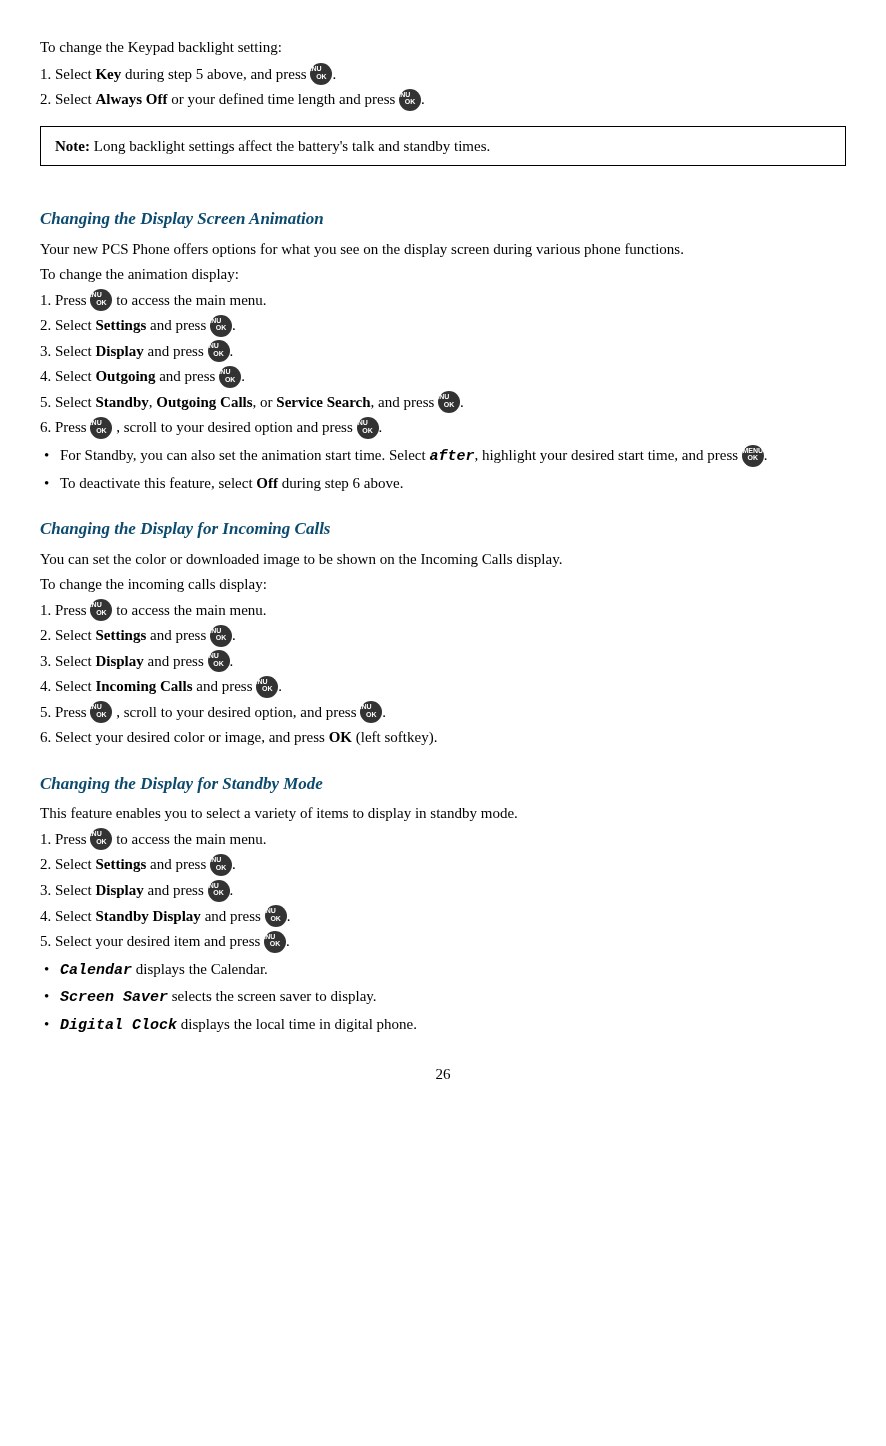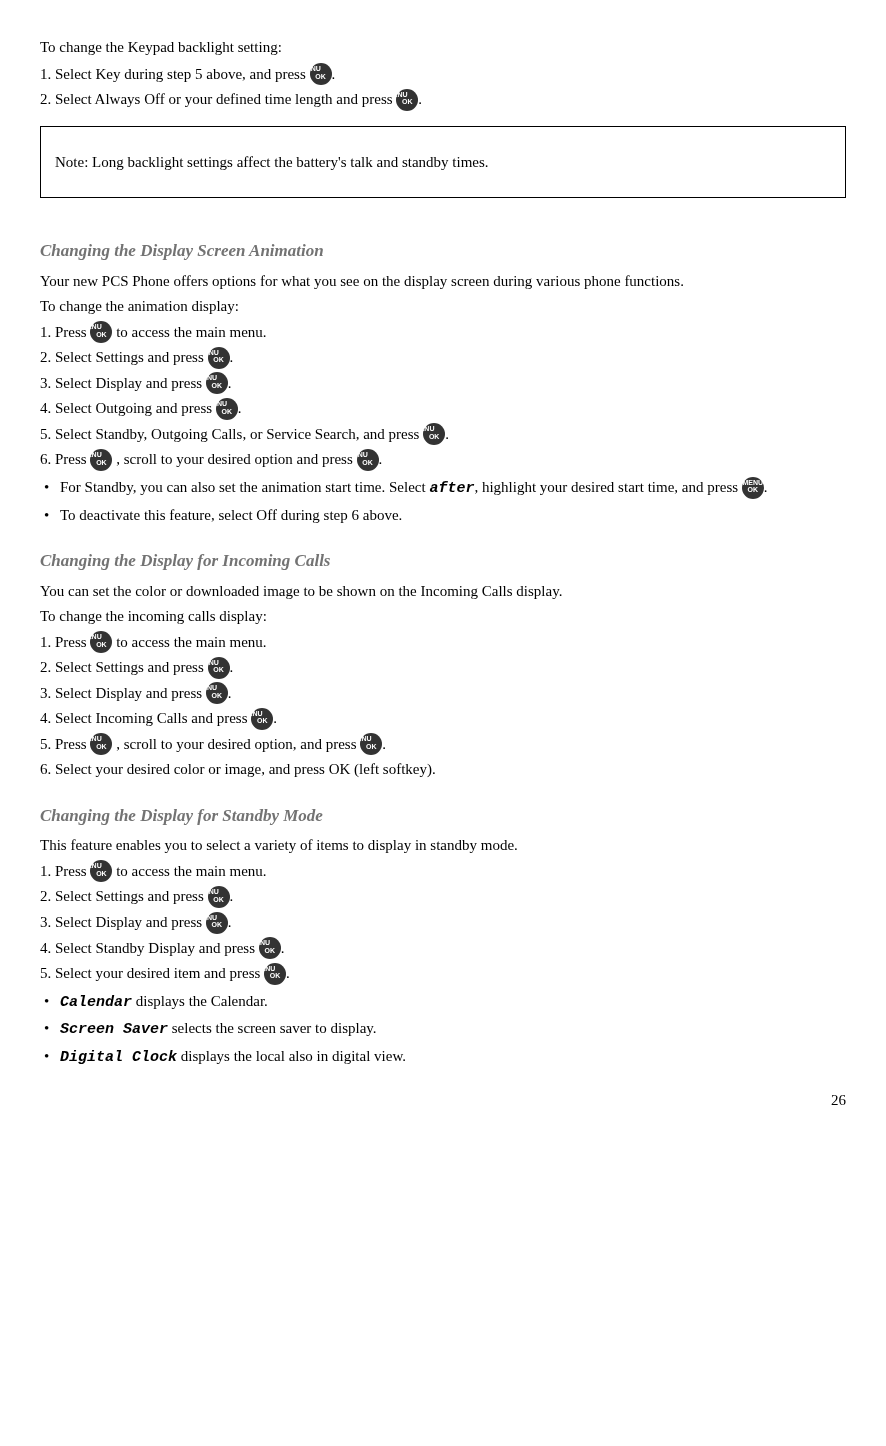--- a/index.html
+++ b/index.html
@@ -36,28 +36,28 @@
     }
 
     .sub-item {
       padding-left: 40px;
       text-indent: 0;
       margin-bottom: 2px;
     }
 
     .note-box {
       border: 1.5px solid #000;
-      padding: 24px 14px;
+      padding: 8px 14px;
       margin: 12px 0 18px 0;
       display: inline-block;
       width: 100%;
     }
 
     .section-heading {
-      color: #737373;
+      color: #0c4a6e;
       font-weight: bold;
       font-size: 17px;
       margin-top: 22px;
       margin-bottom: 6px;
       font-style: italic;
     }
 
     .menu-icon {
       display: inline-block;
       width: 22px;
@@ -75,21 +75,21 @@
       position: relative;
       top: -1px;
     }
 
     .menu-icon-inner {
       display: block;
       font-size: 7px;
       line-height: 1.1;
     }
 
-    .bold { font-weight: normal; }
+    .bold { font-weight: bold; }
     .bold-italic { font-weight: bold; font-style: italic; font-family: Liberation Mono, monospace; }
 
     .bullet-list {
       list-style: none;
       padding: 0;
       margin: 4px 0 4px 0;
     }
 
     .bullet-list li {
       padding-left: 20px;
@@ -98,22 +98,22 @@
     }
 
     .bullet-list li::before {
       content: "•";
       position: absolute;
       left: 4px;
       top: 0;
     }
 
     .page-number {
-      text-align: right;
-      margin-top: 20px;
+      text-align: center;
+      margin-top: 26px;
       font-size: 15px;
     }
 
     .section-block {
       margin-bottom: 10px;
       margin-top: 16px;
     }
 
     p {
       margin-bottom: 3px;
@@ -256,18 +256,18 @@
   </ol>
 
   <ul class="bullet-list">
     <li>
       <span class="bold-italic">Calendar</span><span> displays the Calendar.</span>
     </li>
     <li>
       <span class="bold-italic">Screen Saver</span><span> selects the screen saver to display.</span>
     </li>
     <li>
-      <span class="bold-italic">Digital Clock</span><span> displays the local also in digital view.</span>
+      <span class="bold-italic">Digital Clock</span><span> displays the local time in digital phone.</span>
     </li>
   </ul>
 </div>
 
 <div class="page-number">26</div>
 
 </body></html>

